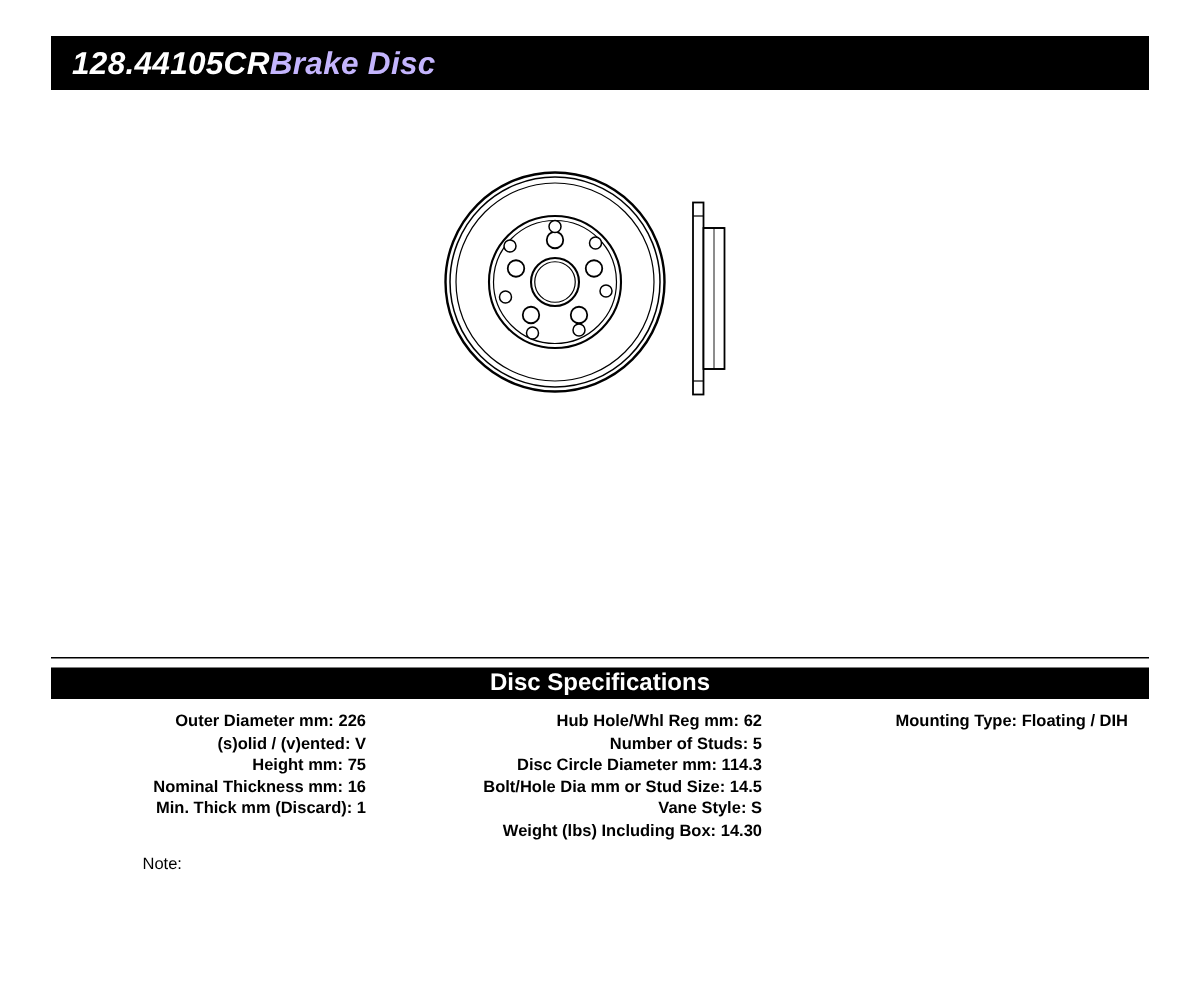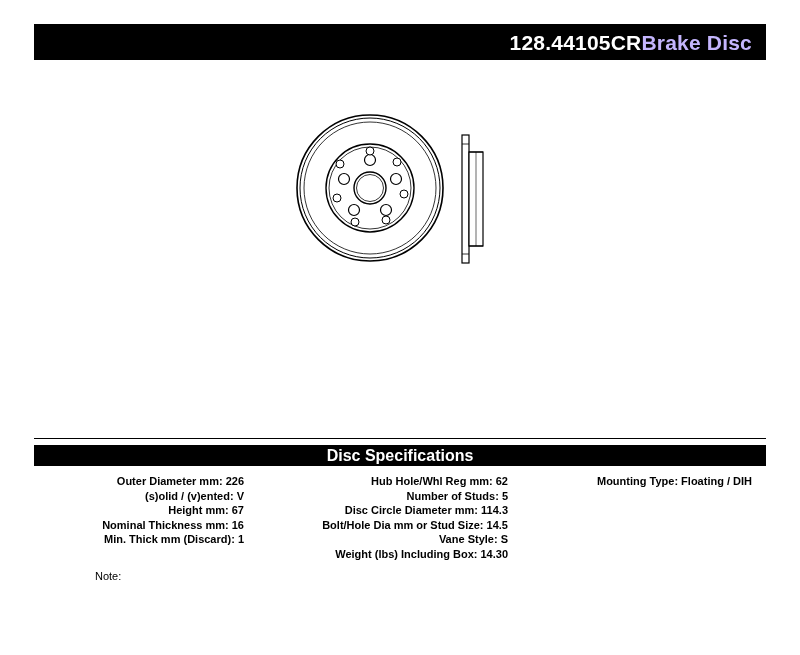--- a/index.html
+++ b/index.html
@@ -24,23 +24,24 @@
   
   .header-bar {
     position: absolute;
     left: 34px;
     top: 24px;
     width: 732px;
     height: 36px;
     background: #000000;
     display: flex;
     align-items: center;
-    justify-content: flex-end;
+    justify-content: flex-start;
     box-sizing: border-box;
     padding: 0 14px;
+    font-style: italic;
   }
   .part-number {
     color: #ffffff;
     font-size: 21px;
     font-weight: bold;
     letter-spacing: 0.2px;
     line-height: 1;
   }
   .header-title {
     color: #c4b5fd;
@@ -197,21 +198,21 @@
       <div class="spec-line">
         <span class="label">Outer Diameter mm: </span>
         <span class="value">226</span>
       </div>
       <div class="spec-line">
         <span class="label">(s)olid / (v)ented: </span>
         <span class="value">V</span>
       </div>
       <div class="spec-line">
         <span class="label">Height mm: </span>
-        <span class="value">67</span>
+        <span class="value">75</span>
       </div>
       <div class="spec-line">
         <span class="label">Nominal Thickness mm: </span>
         <span class="value">16</span>
       </div>
       <div class="spec-line">
         <span class="label">Min. Thick mm (Discard): </span>
         <span class="value">1</span>
       </div>
     </div>

